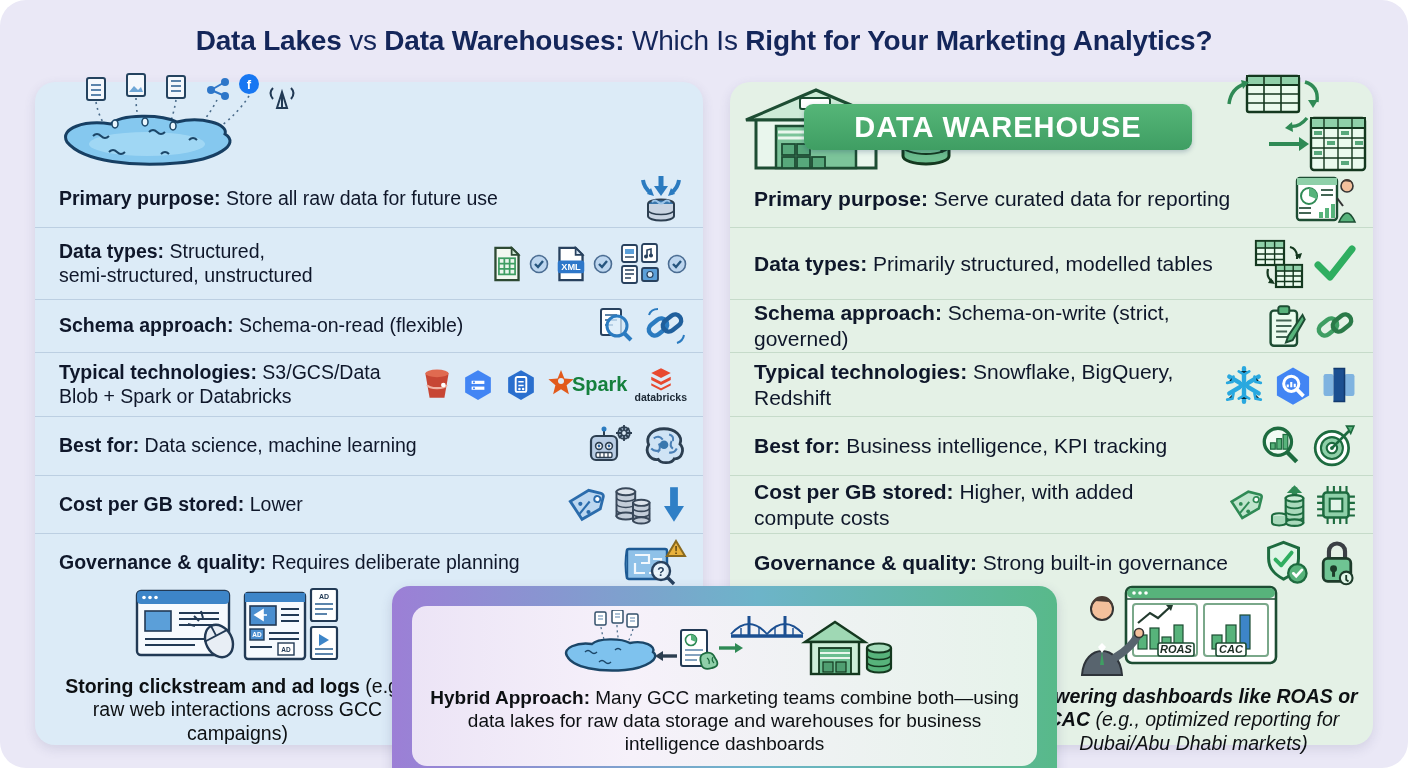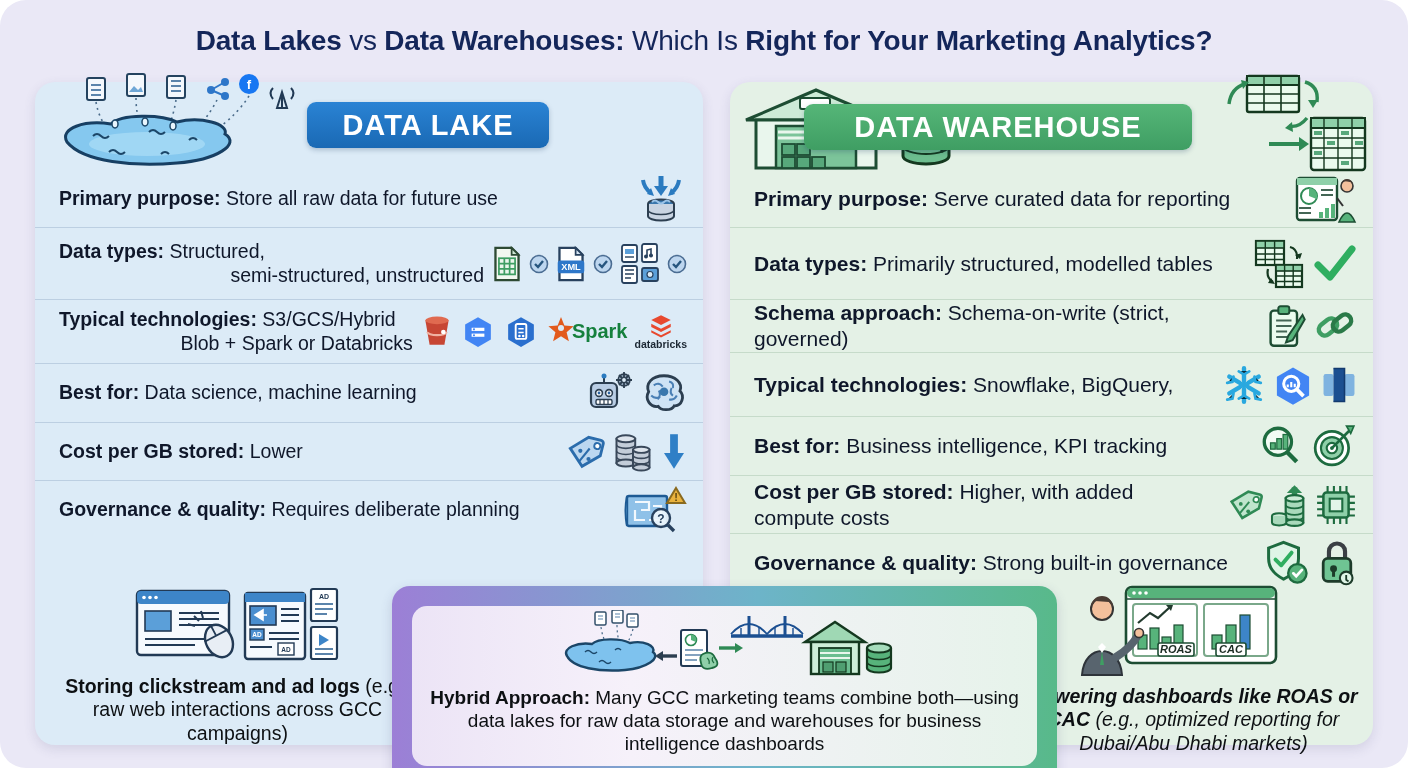--- a/index.html
+++ b/index.html
@@ -15,21 +15,21 @@
   .lake .banner{left:272px;top:20px;width:242px;background:linear-gradient(180deg,#2a83d4,#1a69b4);}
   .wh .banner{left:74px;top:22px;width:388px;background:linear-gradient(180deg,#56b678,#3f9e63);}
   .hdr svg{position:absolute;}
   .rows{position:relative;}
   .row{display:flex;align-items:center;padding:0 16px 0 24px;}
   .row + .row{border-top:1.5px solid var(--div);}
   .h57{height:57px}.h71{height:71px}.h52{height:52px}.h63{height:63px}.h58{height:58px}
   .rtext{flex:1;font-size:19.5px;color:#0f172a;line-height:1.22;padding-right:8px;}
   .wh .rtext{font-size:21px;}
   .rtext b{font-weight:800;}
-  .l2{display:block;text-align:right;}
+  .l2{display:block;}
   .icons{display:flex;align-items:center;gap:7px;flex-shrink:0;}
   .logostack{display:flex;flex-direction:column;align-items:center;line-height:1;}
   .logoname{font-size:10.5px;font-weight:800;color:#1b2733;margin-top:1px;}
   .sparkwrap{display:flex;align-items:center;}
   .sparkname{font-size:20px;font-weight:800;color:#15803d;margin-left:-4px;}
   .bottomblock{position:absolute;top:503px;text-align:center;}
   .lake .bottomblock{left:30px;width:345px;}
   .wh .bottomblock{left:296px;width:335px;font-style:italic;}
   .caption{font-size:19.5px;line-height:1.2;color:#0d1013;margin-top:4px;}
   .caption b{font-weight:800;}
@@ -80,21 +80,20 @@
           <path d="M140 68 q4 -4 8 0"></path>
           <path d="M60 80 q4 -4 8 0 q4 4 8 0"></path>
           <path d="M112 82 q4 -4 8 0"></path>
       </g>
       <g fill="#e8f5fd" stroke="#1c4668" stroke-width="1.5">
           <ellipse cx="66" cy="52" rx="3" ry="4"></ellipse>
           <ellipse cx="96" cy="50" rx="3" ry="4"></ellipse>
           <ellipse cx="124" cy="54" rx="3" ry="4"></ellipse>
         </g>
     </svg>
-    <div class="banner">DATA LAKE</div>
   </div>
   <div class="rows">
 
     <div class="row h57">
       <p class="rtext"><b>Primary purpose:</b> <span>Store all raw data for future use</span></p>
       <span class="icons">
         <svg width="52" height="50" viewBox="0 0 52 50">
           <path d="M26 2 v12" stroke="#2b7bc0" stroke-width="5"></path>
             <path d="M19 12 L26 22 L33 12 Z" fill="#2b7bc0"></path>
           <path d="M8 6 q1 8 8 13" stroke="#2b7bc0" stroke-width="4" fill="none"></path>
@@ -145,23 +144,40 @@
           <rect x="22" y="25" width="16" height="13" rx="2" fill="#5b9fd9" stroke="#28415e" stroke-width="1.8"></rect>
             <circle cx="30" cy="31.5" r="3" fill="#dcebf7" stroke="#28415e" stroke-width="1.2"></circle>
         </svg>
         <svg width="20" height="20" viewBox="0 0 20 20">
           <circle cx="10" cy="10" r="8.5" fill="#bdd6ef" stroke="#4a6c92" stroke-width="1.6"></circle>
             <path d="M6 10 l3 3 5 -6" stroke="#27567f" stroke-width="2.4" fill="none"></path>
         </svg>
       </span>
     </div>
 
+    <div class="row h52">
+      <p class="rtext"><b>Schema approach:</b> <span>Schema-on-read (flexible)</span></p>
+      <span class="icons">
+        <svg width="42" height="42" viewBox="0 0 42 42">
+          <rect x="7" y="4" width="20" height="26" rx="2" fill="#fff" stroke="#28415e" stroke-width="2"></rect>
+          <path d="M11 10 h12 M11 15 h12 M11 20 h8" stroke="#5b84ab" stroke-width="1.8"></path>
+          <circle cx="23" cy="21" r="10" fill="#d6e9f8" fill-opacity=".75" stroke="#2b7bc0" stroke-width="3"></circle>
+          <path d="M30 28 l7 7" stroke="#2b7bc0" stroke-width="4"></path>
+        </svg>
+        <svg width="44" height="42" viewBox="0 0 44 42">
+          <rect x="5" y="16" width="20" height="12" rx="6" fill="none" stroke="#2b7bc0" stroke-width="4.5" transform="rotate(-38 15 22)"></rect>
+          <rect x="19" y="12" width="20" height="12" rx="6" fill="none" stroke="#1a5globals4" stroke-width="4.5" transform="rotate(-38 29 18)" style="stroke:#205f9c"></rect>
+          <path d="M6 10 q2 -6 9 -6" stroke="#2b7bc0" stroke-width="2" fill="none"></path>
+            <path d="M34 38 q6 -2 7 -8" stroke="#2b7bc0" stroke-width="2" fill="none"></path>
+        </svg>
+      </span>
+    </div>
 
     <div class="row h63">
-      <p class="rtext"><b>Typical technologies:</b> <span>S3/GCS/Hybrid</span><span class="l2">Blob + Spark or Databricks</span></p>
+      <p class="rtext"><b>Typical technologies:</b> <span>S3/GCS/Data</span><span class="l2">Blob + Spark or Databricks</span></p>
       <span class="icons">
         <svg width="32" height="36" viewBox="0 0 30 34">
           <path d="M4 6 L26 6 L22 29 L8 29 Z" fill="#c74634"></path>
           <ellipse cx="15" cy="6" rx="11" ry="3.6" fill="#e06a50"></ellipse>
           <path d="M6 17 a9 3 0 0 0 18 0" stroke="#f0b1a2" stroke-width="2" fill="none"></path>
           <circle cx="21" cy="17" r="2.2" fill="#fff"></circle>
         </svg>
         <svg width="36" height="34" viewBox="0 0 32 32">
           <path d="M16 2 L28.1 9 V23 L16 30 L3.9 23 V9 Z" fill="#4285f4"></path>
           <rect x="10" y="12" width="12" height="3" fill="#fff"></rect>
@@ -411,21 +427,21 @@
           <path d="M33 10 L20 29 l-2 6 6 -2 L35 14 Z" fill="#57b37b" stroke="#1d4d33" stroke-width="1.8"></path>
         </svg>
         <svg width="44" height="42" viewBox="0 0 44 42">
           <rect x="5" y="16" width="20" height="12" rx="6" fill="none" stroke="#3f9e63" stroke-width="4.5" transform="rotate(-38 15 22)"></rect>
           <rect x="19" y="12" width="20" height="12" rx="6" fill="none" stroke="#2a7a48" stroke-width="4.5" transform="rotate(-38 29 18)"></rect>
         </svg>
       </span>
     </div>
 
     <div class="row h63">
-      <p class="rtext"><b>Typical technologies:</b> <span>Snowflake, BigQuery,</span></p>
+      <p class="rtext"><b>Typical technologies:</b> <span>Snowflake, BigQuery,</span><span class="l2">Redshift</span></p>
       <span class="icons">
         <svg width="42" height="42" viewBox="0 0 40 40">
           <g stroke="#29a8df" stroke-width="4.2" stroke-linecap="round">
             <path d="M20 4 V16 M20 24 V36"></path>
               <path d="M6 12 L16 18 M24 22 L34 28"></path>
               <path d="M34 12 L24 18 M16 22 L6 28"></path>
           </g>
           <g stroke="#29a8df" stroke-width="2.6" stroke-linecap="round">
             <path d="M15 7 l5 3 5 -3 M15 33 l5 -3 5 3"></path>
               <path d="M4 18 l5 -1 1 -5 M30 28 l1 5 5 1"></path>

